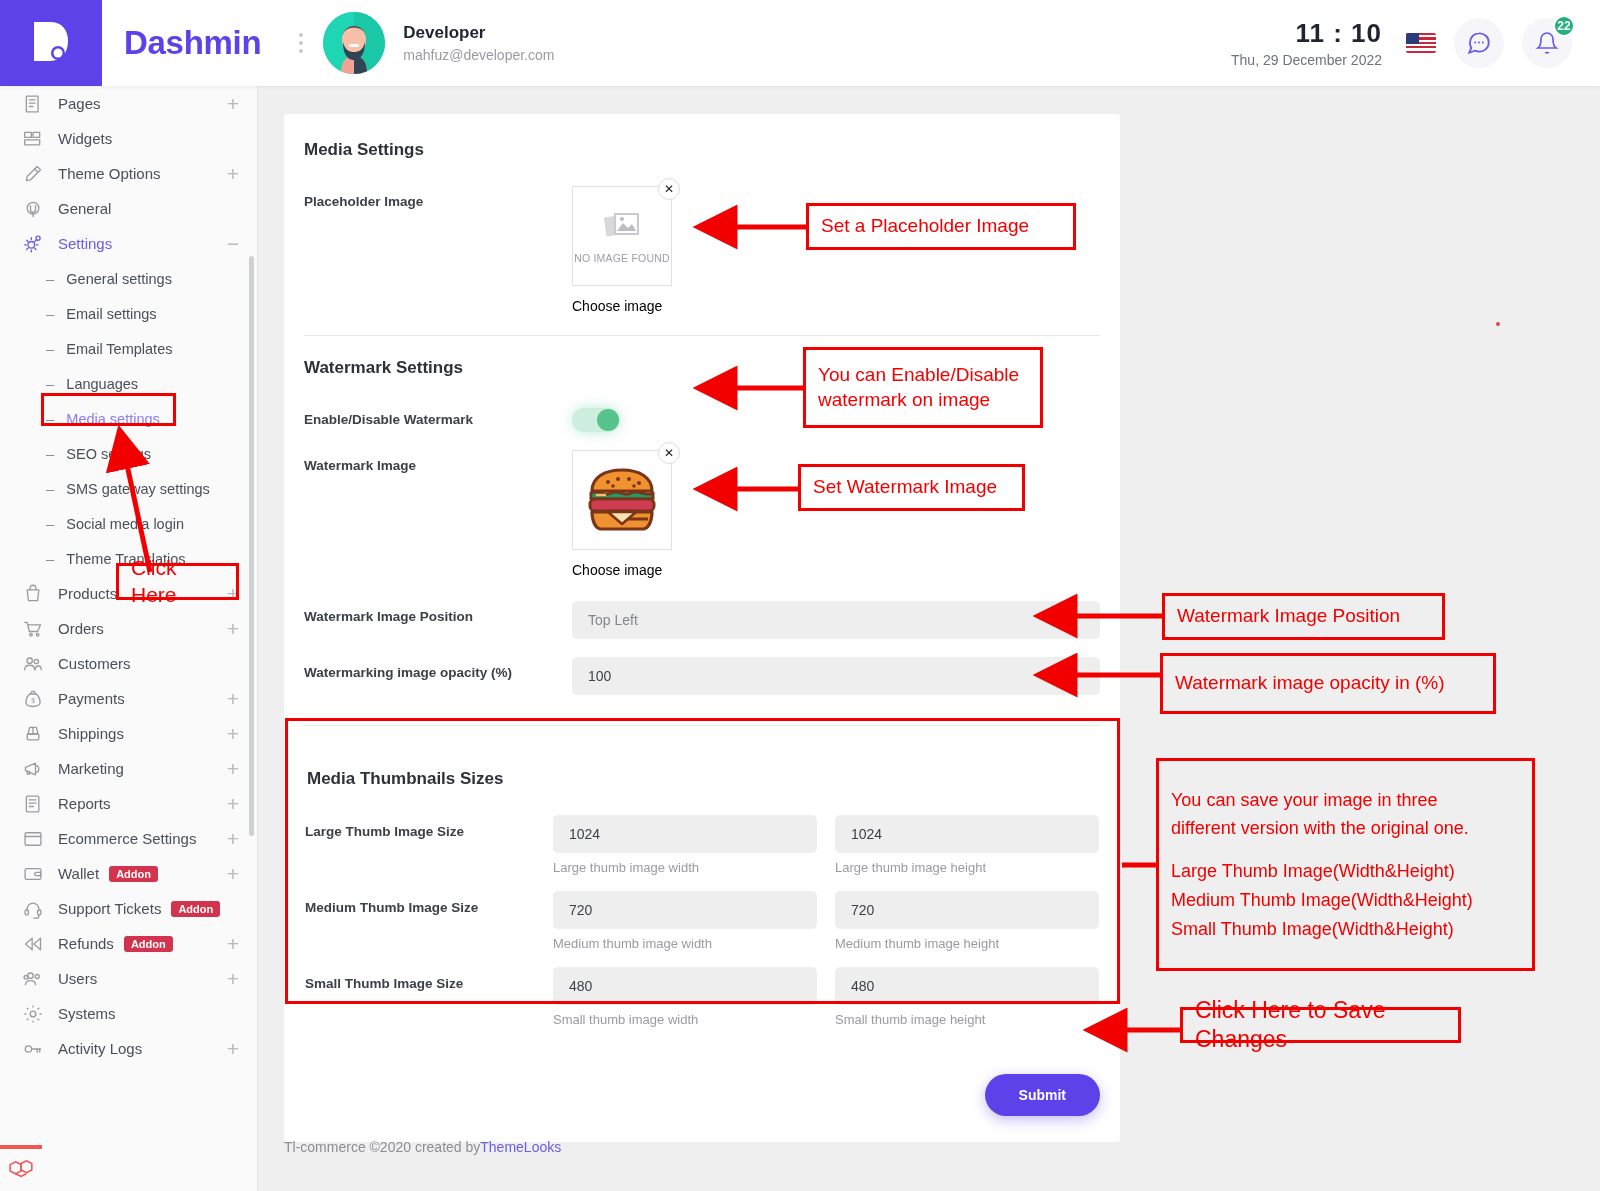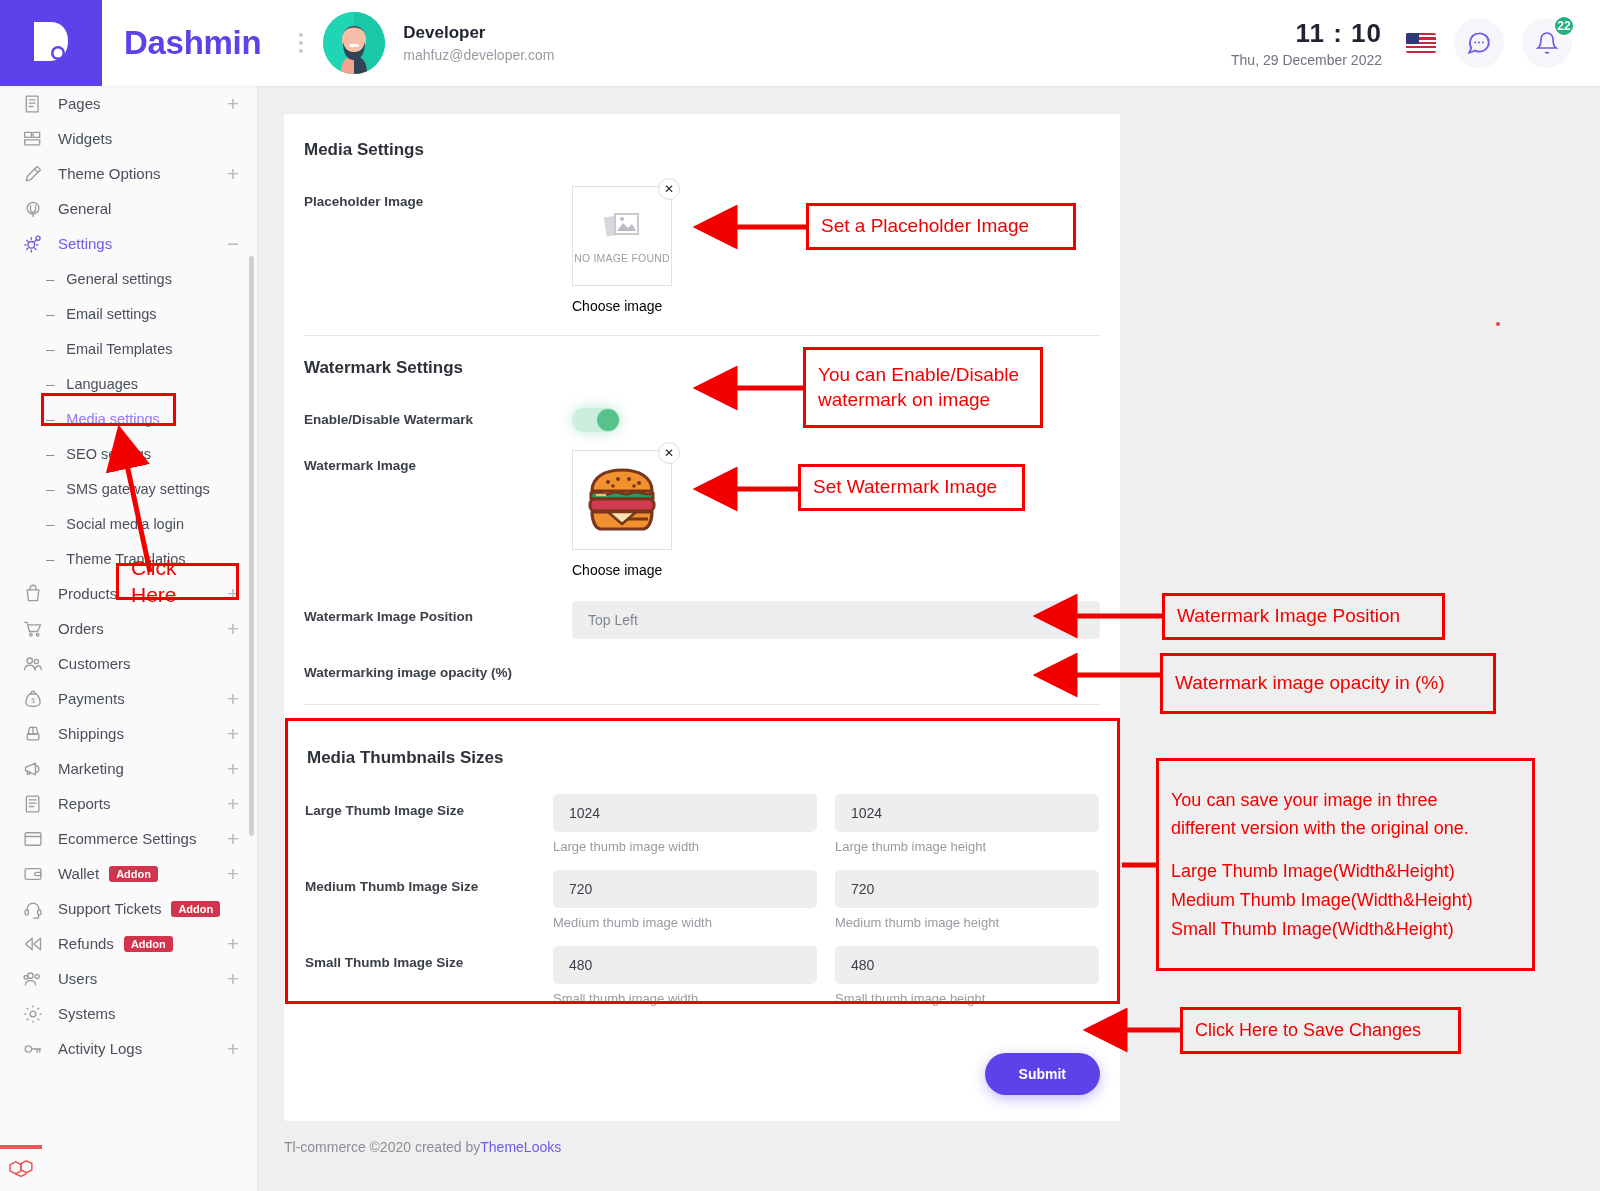--- a/index.html
+++ b/index.html
@@ -594,22 +594,25 @@
         </div>
       </div>
 
       <div class="form-row">
         <div class="form-label">Watermark Image Position</div>
         <div class="form-ctrl">
           <input class="input-field sel" type="text" readonly="" value="Top Left" style="">
         </div>
       </div>
 
-      <div class="form-row" style="margin-bottom:24px">
+      <div class="form-row" style="margin-bottom:30px">
         <div class="form-label">Watermarking image opacity (%)</div>
+        <div class="form-ctrl">
+          <input class="input-field" type="text" value="100" style="">
+        </div>
       </div>
 
       <div class="divider"></div>
 
       <div class="thumb-card">
         <div class="section-title" style="padding-left:2px">Media Thumbnails Sizes</div>
         <div id="thumb-rows">
             <div class="thumb-row">
               <div class="thumb-label">Large Thumb Image Size</div>
               <div class="thumb-fields">
@@ -692,19 +695,19 @@
 
     <div class="anno-box" style="left:1156px; top:758px; width:379px; height:213px; font-size:18px; flex-direction:column; align-items:flex-start; justify-content:center; line-height:1.6;">
       <span>You can save your image in three</span>
       <span>different version with the original one.</span>
       <span style="height:14px"></span>
       <span>Large Thumb Image(Width&amp;Height)</span>
       <span>Medium Thumb Image(Width&amp;Height)</span>
       <span>Small Thumb Image(Width&amp;Height)</span>
     </div>
 
-    <div class="anno-box" style="left:1180px; top:1007px; width:281px; height:47px; font-size:18px;">
+    <div class="anno-box" style="left:1180px; top:1007px; width:281px; height:36px; font-size:23px;">
       <span>Click Here to Save Changes</span>
     </div>
 
     <div class="red-dot" style="left:1496px; top:322px;"></div>
   </div>
 </div>
 
 </body></html>

